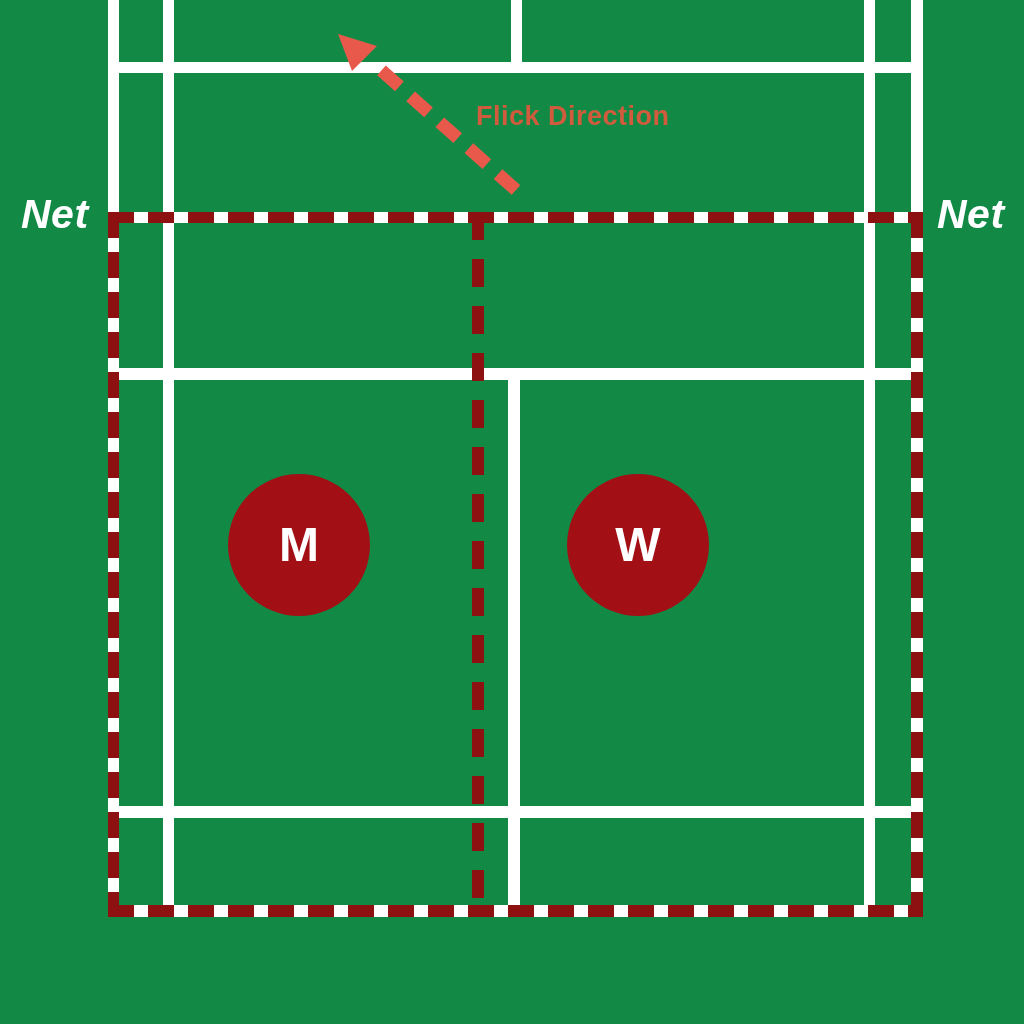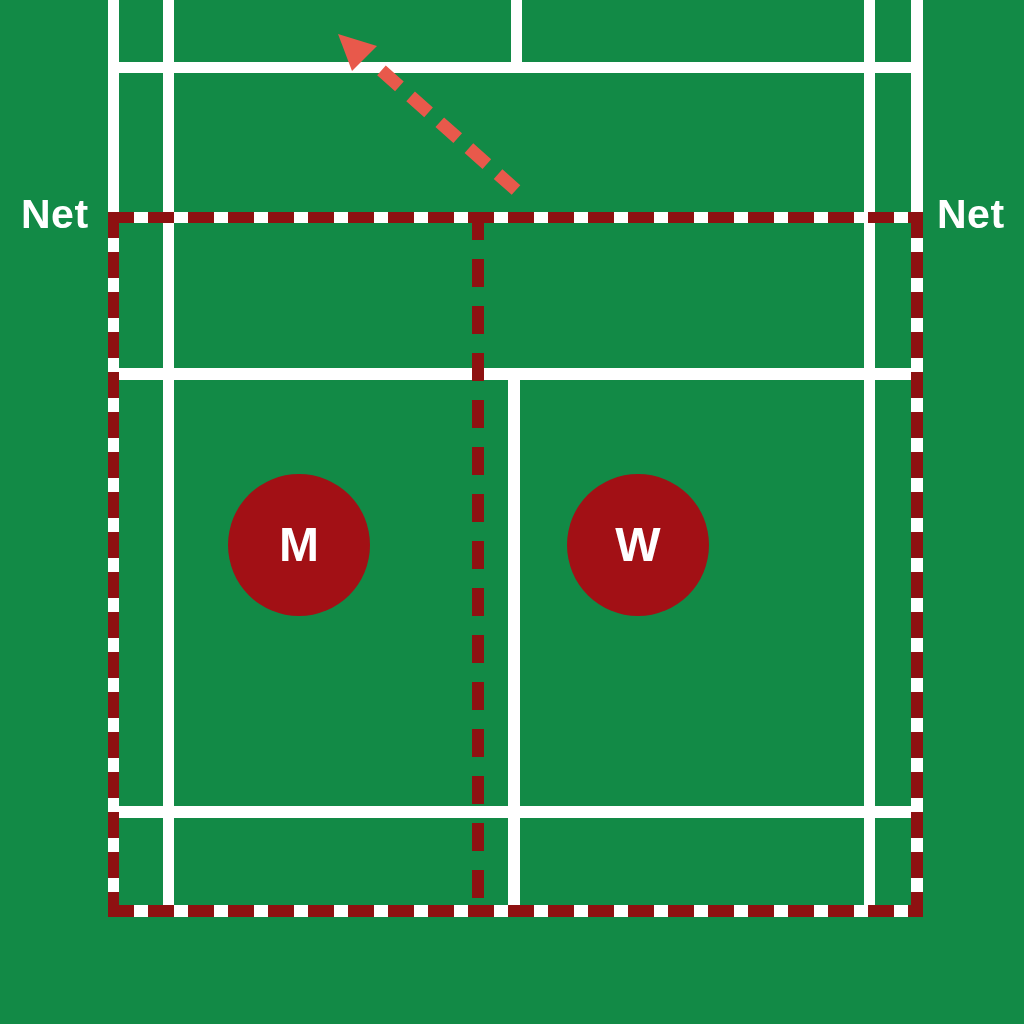--- a/index.html
+++ b/index.html
@@ -42,20 +42,21 @@
     display:flex;align-items:center;justify-content:center;
     font-size:48px;font-weight:bold;line-height:1;
   }
   #player-m{left:228px;top:474px;}
   #player-w{left:567px;top:474px;}
 
   
   .net-label{
     position:absolute;color:#ffffff;font-weight:bold;font-size:41px;line-height:1;
     letter-spacing:0.5px;
+    font-style:italic;
   }
   #net-left {left:21px;top:194px;}
   #net-right{left:937px;top:194px;}
   #flick-label{
     position:absolute;left:476px;top:103px;
     color:#d05c3d;font-weight:bold;font-size:27px;line-height:1;
     letter-spacing:0.5px;
   }
   #arrow-svg{position:absolute;left:0;top:0;pointer-events:none;}
 </style>
@@ -82,20 +83,21 @@
   <div class="dash-v" id="edge-right"></div>
   <div class="dash-v-green" id="divider"></div>
 
   <svg id="arrow-svg" width="1024" height="1024" viewBox="0 0 1024 1024">
     <path d="M516 190 L372 62" stroke="#e8594b" stroke-width="13" stroke-dasharray="24 15" fill="none"></path>
     <polygon points="338,34 377,46 352,71" fill="#e8594b"></polygon>
   </svg>
 
   <div class="net-label" id="net-left">Net</div>
   <div class="net-label" id="net-right">Net</div>
+  <div id="flick-label">Flick Direction</div>
 
   <div class="player" id="player-m">
     <span>M</span>
   </div>
   <div class="player" id="player-w">
     <span>W</span>
   </div>
 
 </div>
 

